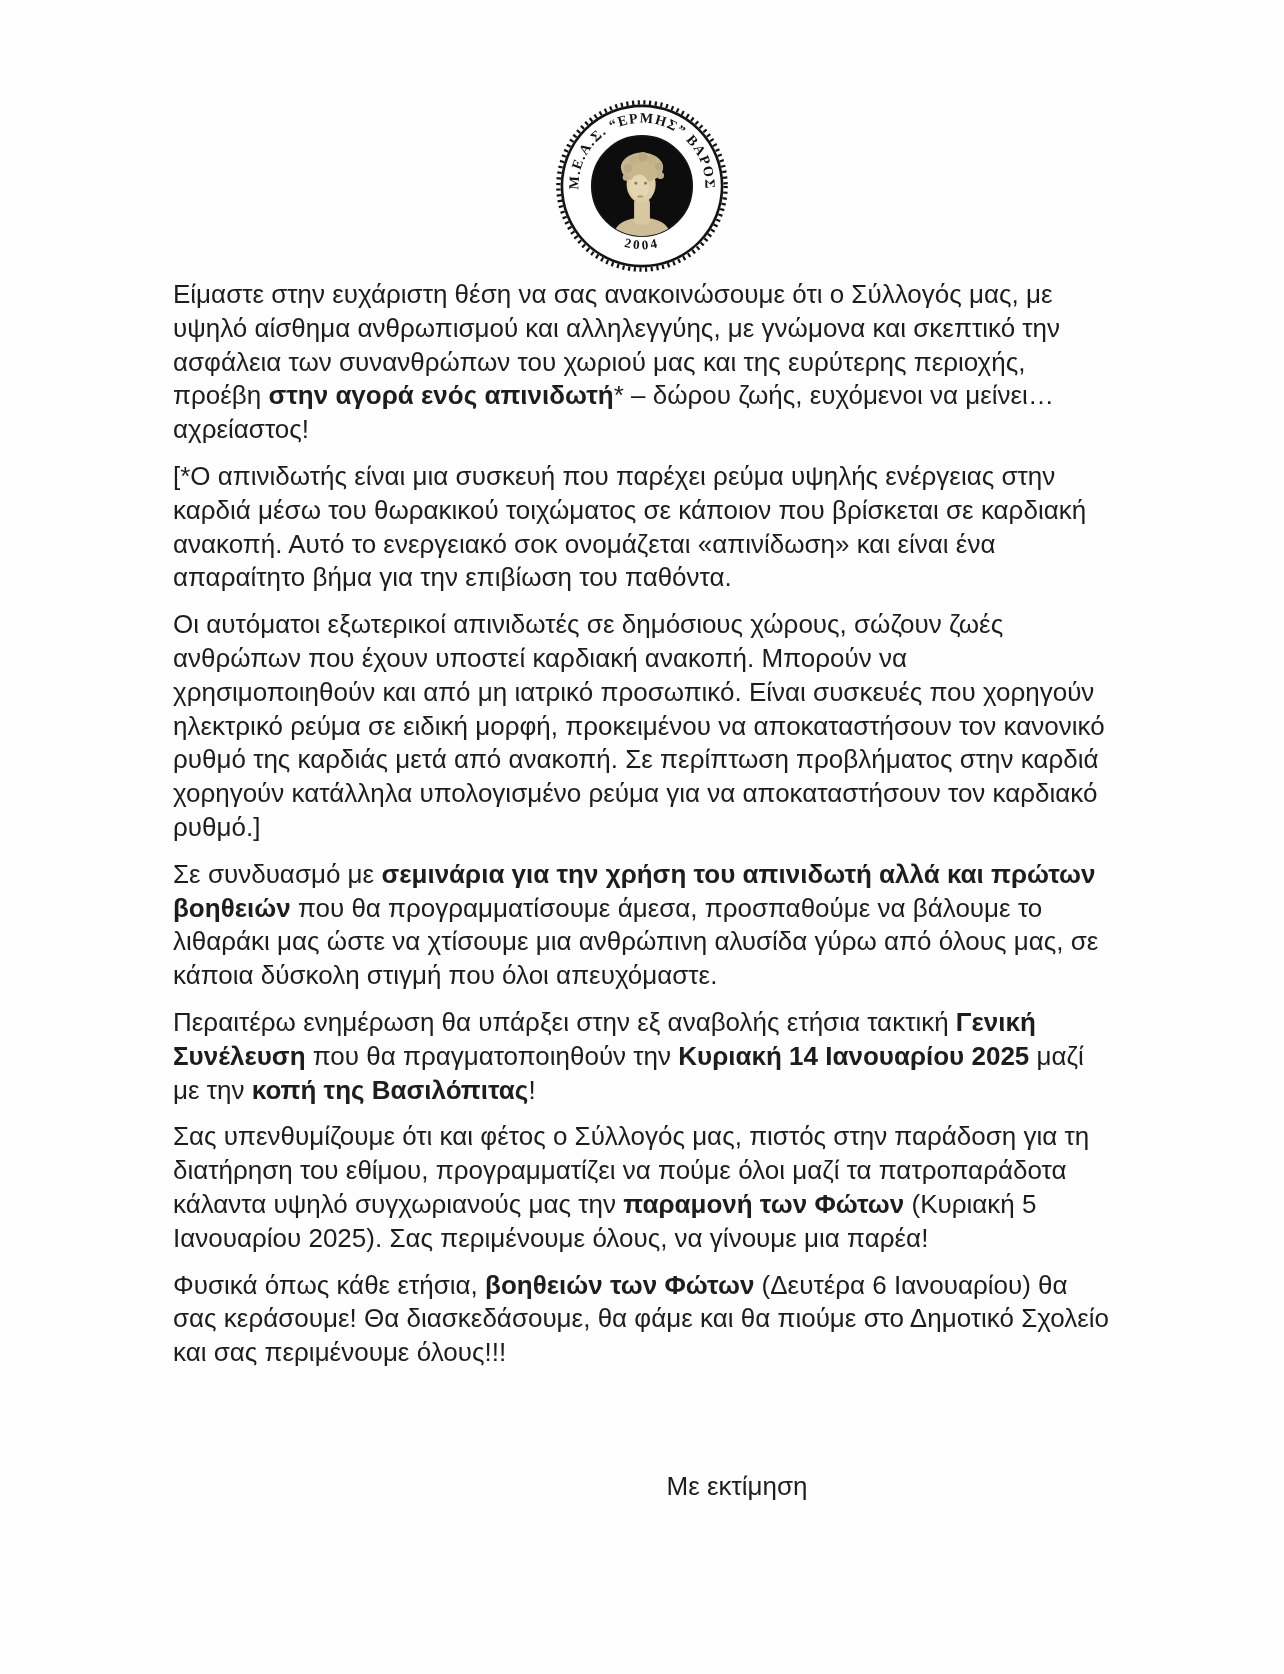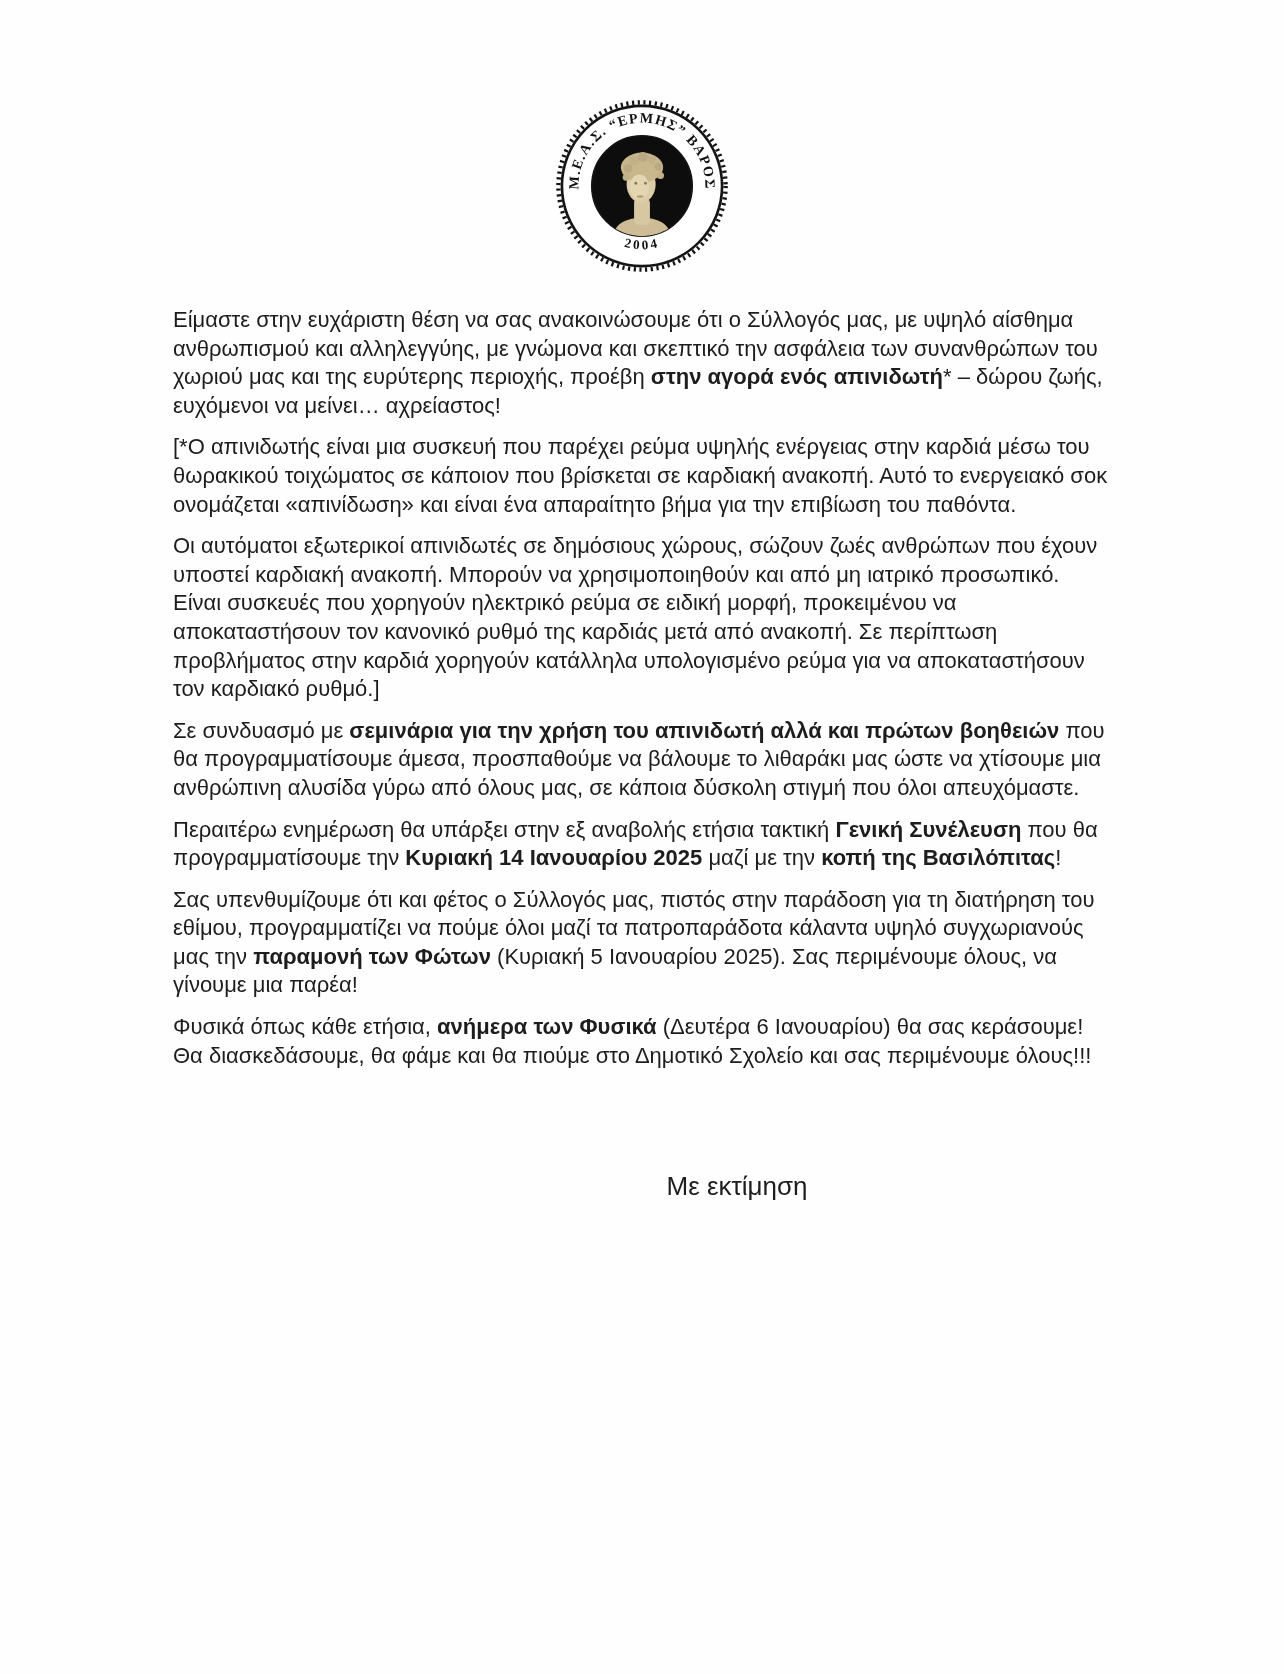--- a/index.html
+++ b/index.html
@@ -29,22 +29,22 @@
   }
   .ring-year {
     font-family: "Liberation Serif", serif;
     font-weight: bold;
     font-size: 15px;
     letter-spacing: 3px;
     fill: #121212;
   }
   .letter {
     width: 938px;
-    margin: 32px auto 0 auto;
-    font-size: 22px;
+    margin: 4px auto 0 auto;
+    font-size: 26px;
     line-height: 1.3;
   }
   .letter p.para {
     margin: 0 0 13px 0;
     text-align: left;
   }
   .letter p.para.italic { }
   .letter span.bold { font-weight: bold; }
   .closing {
     width: 938px;
@@ -102,23 +102,23 @@
         <textPath href="#bottomArc" startOffset="50%" text-anchor="middle">2004</textPath>
       </text>
     </svg>
   </div>
 
   <main class="letter">
       <p class="para"><span>Είμαστε στην ευχάριστη θέση να σας ανακοινώσουμε ότι ο Σύλλογός μας, με υψηλό αίσθημα ανθρωπισμού και αλληλεγγύης, με γνώμονα και σκεπτικό την ασφάλεια των συνανθρώπων του χωριού μας και της ευρύτερης περιοχής, προέβη </span><span class="bold">στην αγορά ενός απινιδωτή</span><span>* – δώρου ζωής, ευχόμενοι να μείνει… αχρείαστος!</span></p>
       <p class="para italic"><span>[*Ο απινιδωτής είναι μια συσκευή που παρέχει ρεύμα υψηλής ενέργειας στην καρδιά μέσω του θωρακικού τοιχώματος σε κάποιον που βρίσκεται σε καρδιακή ανακοπή. Αυτό το ενεργειακό σοκ ονομάζεται «απινίδωση» και είναι ένα απαραίτητο βήμα για την επιβίωση του παθόντα.</span></p>
       <p class="para italic"><span>Οι αυτόματοι εξωτερικοί απινιδωτές σε δημόσιους χώρους, σώζουν ζωές ανθρώπων που έχουν υποστεί καρδιακή ανακοπή. Μπορούν να χρησιμοποιηθούν και από μη ιατρικό προσωπικό. Είναι συσκευές που χορηγούν ηλεκτρικό ρεύμα σε ειδική μορφή, προκειμένου να αποκαταστήσουν τον κανονικό ρυθμό της καρδιάς μετά από ανακοπή. Σε περίπτωση προβλήματος στην καρδιά χορηγούν κατάλληλα υπολογισμένο ρεύμα για να αποκαταστήσουν τον καρδιακό ρυθμό.]</span></p>
       <p class="para"><span>Σε συνδυασμό με </span><span class="bold">σεμινάρια για την χρήση του απινιδωτή αλλά και πρώτων βοηθειών</span><span> που θα προγραμματίσουμε άμεσα, προσπαθούμε να βάλουμε το λιθαράκι μας ώστε να χτίσουμε μια ανθρώπινη αλυσίδα γύρω από όλους μας, σε κάποια δύσκολη στιγμή που όλοι απευχόμαστε.</span></p>
-      <p class="para"><span>Περαιτέρω ενημέρωση θα υπάρξει στην εξ αναβολής ετήσια τακτική </span><span class="bold">Γενική Συνέλευση</span><span> που θα προγραμματίσουμε την </span><span class="bold">Κυριακή 14 Ιανουαρίου 2025</span><span> μαζί με την </span><span class="bold">κοπή της Βασιλόπιτας</span><span>!</span></p>
+      <p class="para"><span>Περαιτέρω ενημέρωση θα υπάρξει στην εξ αναβολής ετήσια τακτική </span><span class="bold">Γενική Συνέλευση</span><span> που θα πραγματοποιηθούν την </span><span class="bold">Κυριακή 14 Ιανουαρίου 2025</span><span> μαζί με την </span><span class="bold">κοπή της Βασιλόπιτας</span><span>!</span></p>
       <p class="para"><span>Σας υπενθυμίζουμε ότι και φέτος ο Σύλλογός μας, πιστός στην παράδοση για τη διατήρηση του εθίμου, προγραμματίζει να πούμε όλοι μαζί τα πατροπαράδοτα κάλαντα υψηλό συγχωριανούς μας την </span><span class="bold">παραμονή των Φώτων</span><span> (Κυριακή 5 Ιανουαρίου 2025). Σας περιμένουμε όλους, να γίνουμε μια παρέα!</span></p>
-      <p class="para"><span>Φυσικά όπως κάθε ετήσια, </span><span class="bold">ανήμερα των Φυσικά</span><span> (Δευτέρα 6 Ιανουαρίου) θα σας κεράσουμε! Θα διασκεδάσουμε, θα φάμε και θα πιούμε στο Δημοτικό Σχολείο και σας περιμένουμε όλους!!!</span></p>
+      <p class="para"><span>Φυσικά όπως κάθε ετήσια, </span><span class="bold">βοηθειών των Φώτων</span><span> (Δευτέρα 6 Ιανουαρίου) θα σας κεράσουμε! Θα διασκεδάσουμε, θα φάμε και θα πιούμε στο Δημοτικό Σχολείο και σας περιμένουμε όλους!!!</span></p>
     </main>
 
   <div class="closing">
     <p>Με εκτίμηση</p>
 
   </div>
 
 </div>
 
 </body></html>

